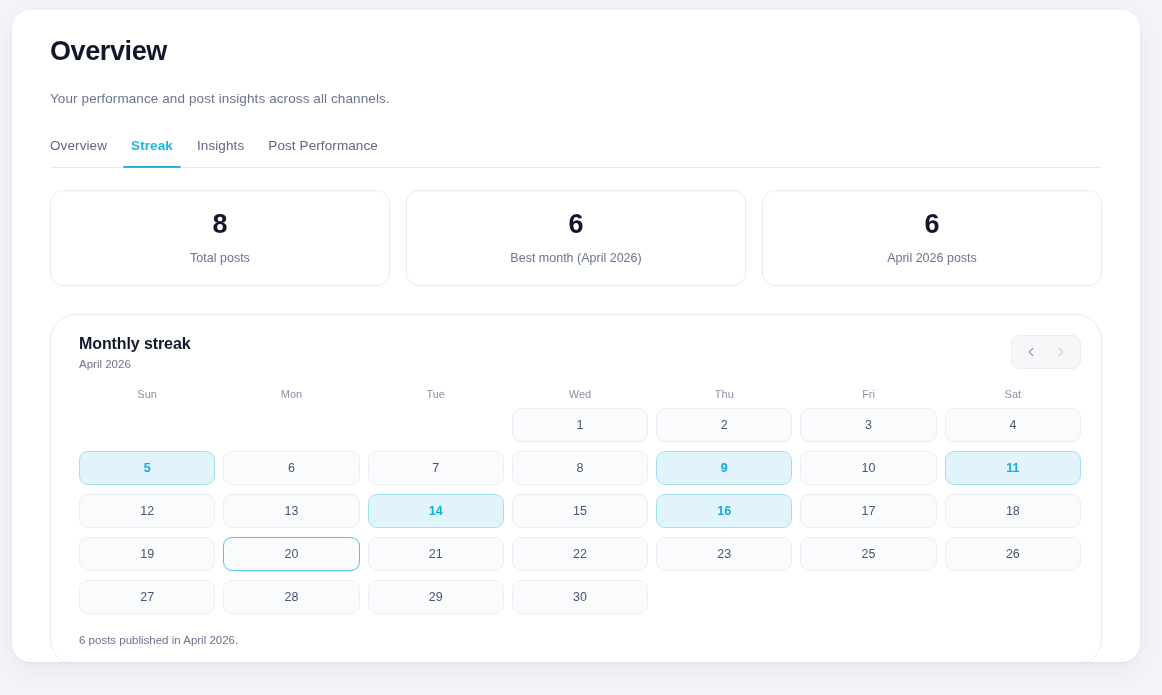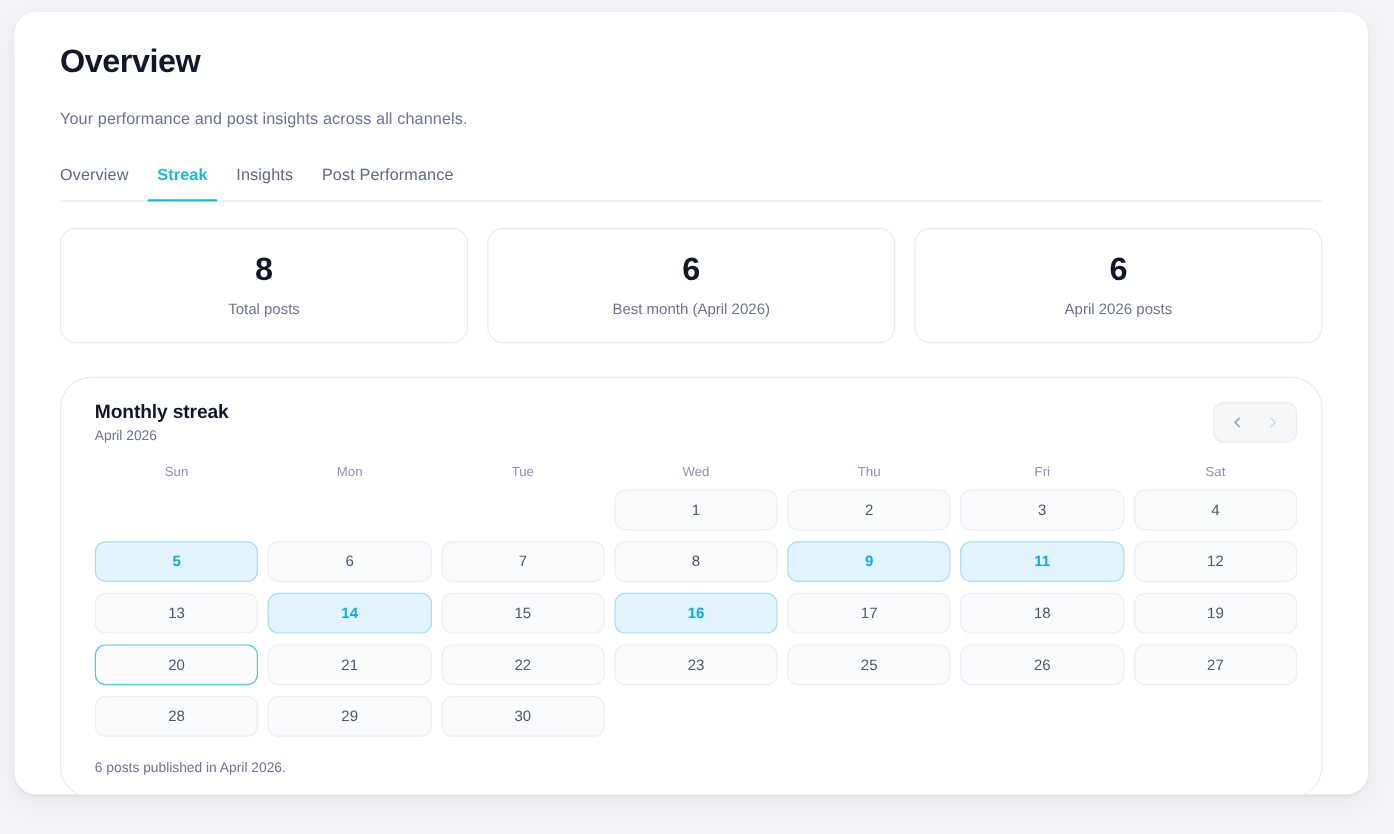--- a/index.html
+++ b/index.html
@@ -257,20 +257,21 @@
           <div class="cell empty"></div>
           <div class="cell">1</div>
           <div class="cell">2</div>
           <div class="cell">3</div>
           <div class="cell">4</div>
           <div class="cell active">5</div>
           <div class="cell">6</div>
           <div class="cell">7</div>
           <div class="cell">8</div>
           <div class="cell active">9</div>
+          <div class="cell">10</div>
           <div class="cell active">11</div>
           <div class="cell">12</div>
           <div class="cell">13</div>
           <div class="cell active">14</div>
           <div class="cell">15</div>
           <div class="cell active">16</div>
           <div class="cell">17</div>
           <div class="cell">18</div>
           <div class="cell">19</div>
           <div class="cell today">20</div>

